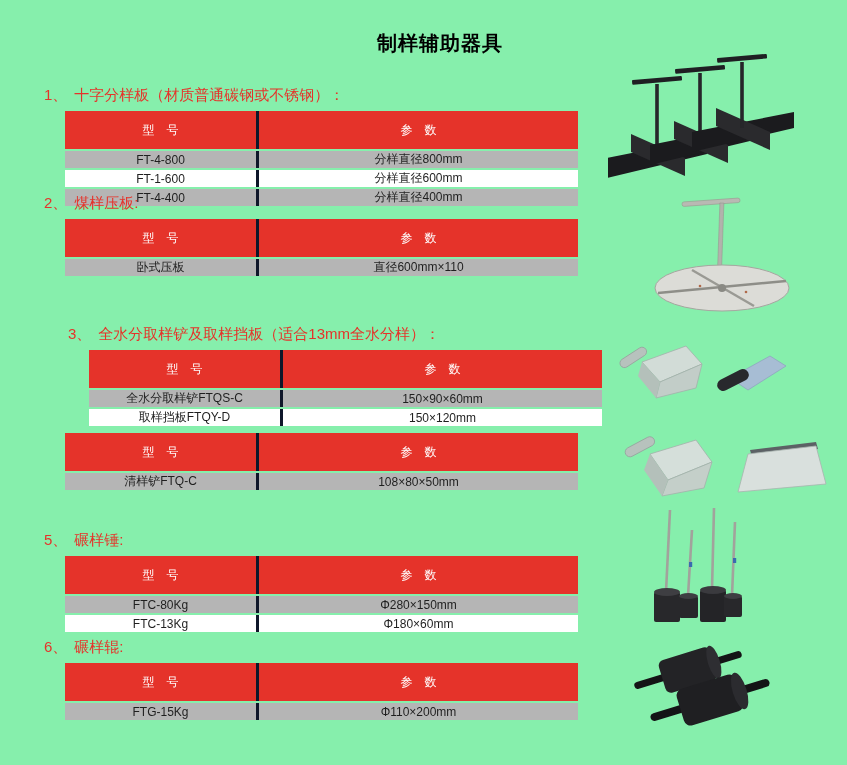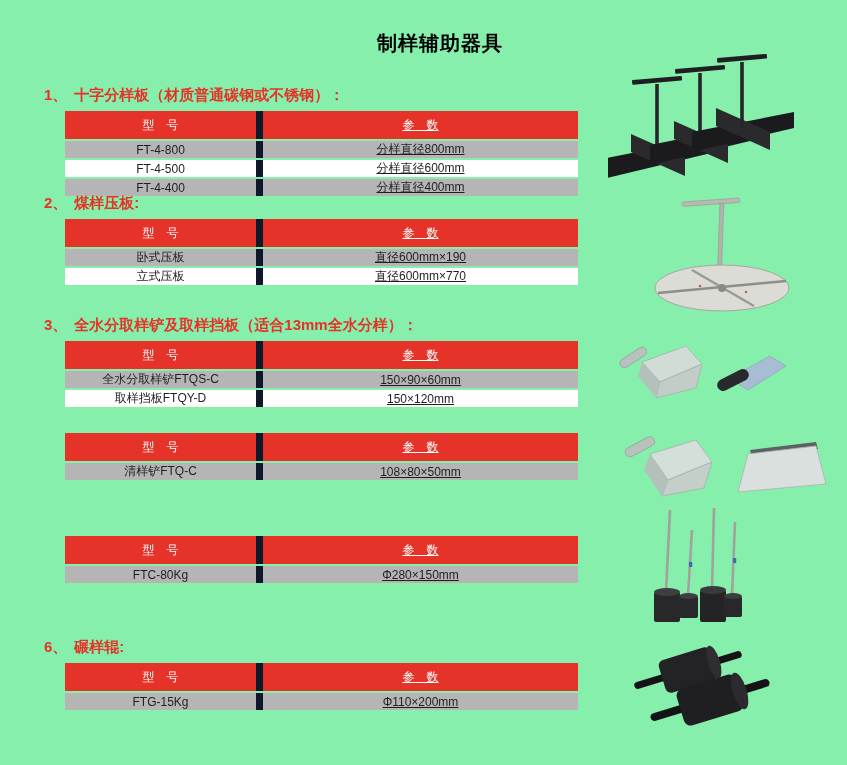--- a/index.html
+++ b/index.html
@@ -2,39 +2,39 @@
 <html style="--red: #e5332a; --gray: #b5b5b5;"><head>
 <meta charset="utf-8">
 <style>
   * { margin:0; padding:0; box-sizing:border-box; }
   html,body { background:#ffffff; }
   body { font-family:"Liberation Sans","DejaVu Sans",sans-serif; }
   .page { position:relative; width:847px; height:765px; background:#86efac; overflow:hidden; }
   .page-title { position:absolute; top:30px; left:30px; width:820px; text-align:center;
                 font-size:20px; font-weight:bold; color:#000; letter-spacing:1px; }
   .section { position:absolute; left:44px; width:540px; }
-  .sec-heading { font-size:15px; font-weight:700; color:var(--red,#e5332a); line-height:20px; }
+  .sec-heading { font-size:15px; font-weight:400; color:var(--red,#e5332a); line-height:20px; }
   .sec-num { margin-right:7px; }
   table.spec { border-collapse:separate; border-spacing:0 2px; margin:4px 0 0 21px;
                width:513px; table-layout:fixed; }
   table.spec th { background:var(--red,#e5332a); color:#fff; font-size:12px; font-weight:normal;
-                  height:28px; text-align:center; }
+                  height:38px; text-align:center; }
   table.spec col.c1 { width:191px; }
-  table.spec th + th, table.spec td + td { border-left:7px solid #0f172a;text-decoration:underline; }
+  table.spec th + th, table.spec td + td { border-left:3px solid #0f172a; }
   table.spec td { font-size:12px; color:#1f1f1f; height:17px; text-align:center; background:#fff; }
   table.spec tbody tr:nth-child(odd) td { background:var(--gray,#b5b5b5); }
   .figure { position:absolute; }
   .figure svg { display:block; width:100%; height:100%; }
   #fig1 { left:608px; top:42px;  width:237px; height:152px; }
   #fig2 { left:622px; top:196px; width:212px; height:128px; }
   #fig3 { left:612px; top:336px; width:228px; height:78px; }
   #fig4 { left:612px; top:428px; width:228px; height:86px; }
   #fig5 { left:608px; top:506px; width:235px; height:124px; }
   #fig6 { left:608px; top:640px; width:235px; height:102px; }
-  #sec1 { top:85px; }  #sec2 { top:193px; } #sec3 { top:315px; }
+  #sec1 { top:85px; }  #sec2 { top:193px; } #sec3 { top:324px;margin-left:24px; }
   #sec4 { top:427px; } #sec5 { top:530px; } #sec6 { top:637px; }
 </style>
 </head>
 <body>
 
 <div class="page">
 
   <h1 class="page-title">制样辅助器具</h1>
 
   <div class="section" id="sec1">
@@ -49,21 +49,21 @@
         <th>型　号</th>
         <th>参　数</th>
       </tr>
         </thead>
       <tbody>
         <tr>
             <td>FT-4-800</td>
             <td>分样直径800mm</td>
           </tr>
         <tr>
-            <td>FT-4-500</td>
+            <td>FT-1-600</td>
             <td>分样直径600mm</td>
           </tr>
         <tr>
             <td>FT-4-400</td>
             <td>分样直径400mm</td>
           </tr>
       </tbody>
     </table>
   </div>
 
@@ -76,25 +76,21 @@
         </colgroup>
       <thead>
           <tr>
         <th>型　号</th>
         <th>参　数</th>
       </tr>
         </thead>
       <tbody>
         <tr>
             <td>卧式压板</td>
-            <td>直径600mm×190</td>
-          </tr>
-        <tr>
-            <td>立式压板</td>
-            <td>直径600mm×770</td>
+            <td>直径600mm×110</td>
           </tr>
       </tbody>
     </table>
   </div>
 
   <div class="section" id="sec3">
     <h2 class="sec-heading"><span class="sec-num">3、</span><span>全水分取样铲及取样挡板（适合13mm全水分样）：</span></h2>
     <table class="spec">
       <colgroup>
           <col class="c1">
@@ -134,35 +130,40 @@
       <tbody>
         <tr>
             <td>清样铲FTQ-C</td>
             <td>108×80×50mm</td>
           </tr>
       </tbody>
     </table>
   </div>
 
   <div class="section" id="sec5">
+    <h2 class="sec-heading"><span class="sec-num">5、</span><span>碾样锤:</span></h2>
     <table class="spec">
       <colgroup>
           <col class="c1">
           <col>
         </colgroup>
       <thead>
           <tr>
         <th>型　号</th>
         <th>参　数</th>
       </tr>
         </thead>
       <tbody>
         <tr>
             <td>FTC-80Kg</td>
             <td>Φ280×150mm</td>
+          </tr>
+        <tr>
+            <td>FTC-13Kg</td>
+            <td>Φ180×60mm</td>
           </tr>
       </tbody>
     </table>
   </div>
 
   <div class="section" id="sec6">
     <h2 class="sec-heading"><span class="sec-num">6、</span><span>碾样辊:</span></h2>
     <table class="spec">
       <colgroup>
           <col class="c1">

